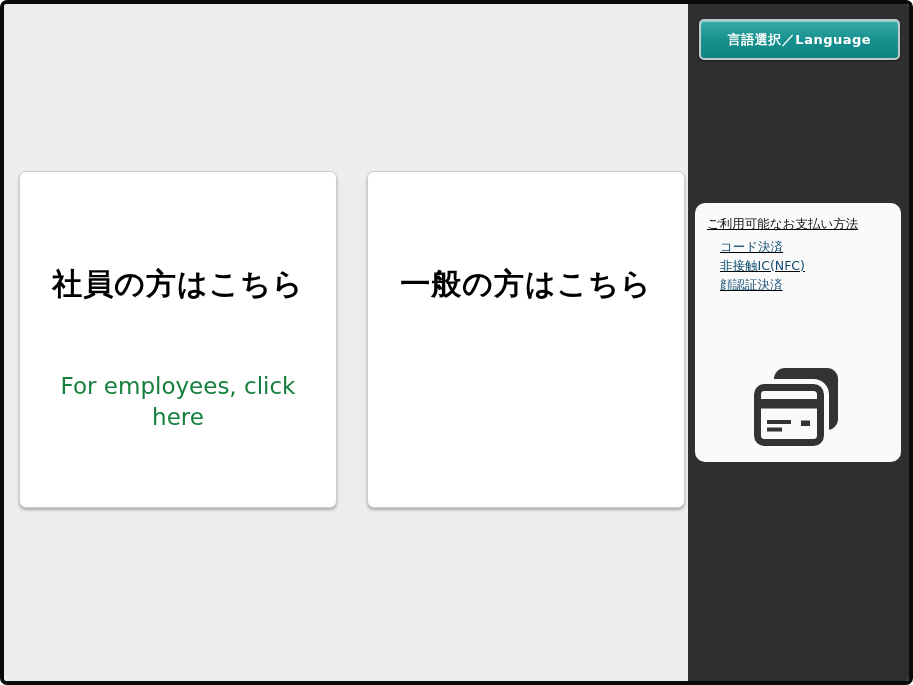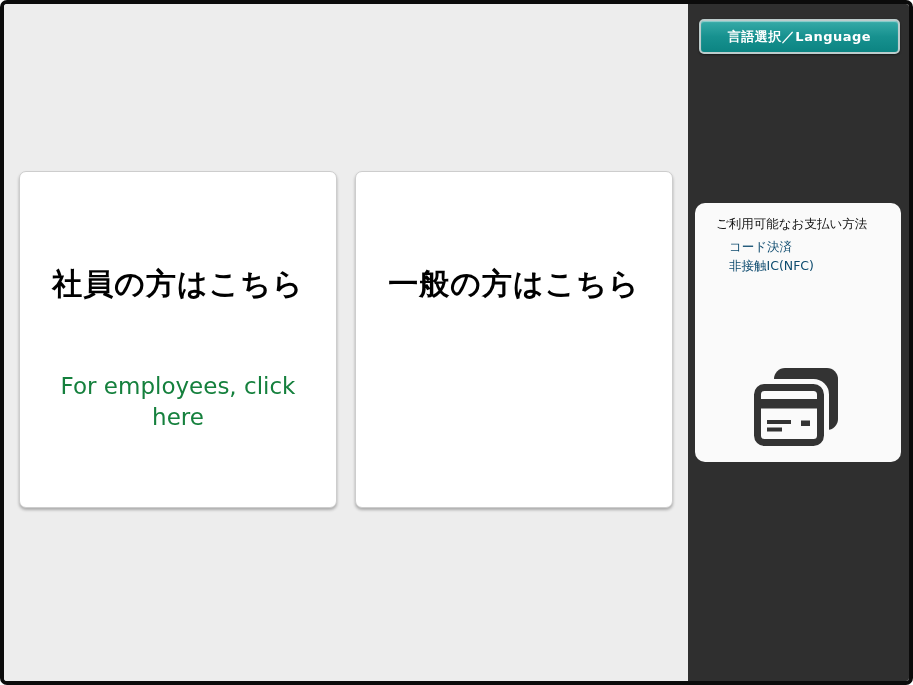--- a/index.html
+++ b/index.html
@@ -32,21 +32,21 @@
     border: 1px solid #cdcdcd;
     border-radius: 7px;
     box-shadow: 0 2px 3px rgba(0,0,0,0.28);
     display: flex;
     flex-direction: column;
     align-items: center;
     padding: 92px 18px 0 18px;
     cursor: pointer;
   }
   .choice-card.left  { left: 15px; }
-  .choice-card.right { left: 351px; }
+  .choice-card.right { left: 363px; }
   .choice-title {
     font-size: 30px;
     font-weight: bold;
     color: #000000;
     letter-spacing: 1px;
     white-space: nowrap;
     text-align: center;
   }
   .choice-subtitle {
     margin-top: 66px;
@@ -59,21 +59,21 @@
   
   .sidebar {
     position: relative;
     flex: 1 1 auto;
     background: #2f2f2f;
     height: 100%;
   }
   .lang-button {
     position: absolute;
     top: 15px; left: 11px;
-    width: 201px; height: 35px;
+    width: 201px; height: 41px;
     border: 2px solid #bccccc;
     border-radius: 5px;
     background: linear-gradient(180deg, #37aba8 0%, #17918f 50%, #0c8482 100%);
     box-shadow: inset 0 1px 1px rgba(255,255,255,0.45), 0 1px 2px rgba(0,0,0,0.5);
     color: #ffffff;
     font-size: 13px;
     font-weight: bold;
     letter-spacing: 0.5px;
     text-align: center;
     font-family: inherit;
@@ -81,21 +81,22 @@
     display: flex;
     align-items: center;
     justify-content: center;
   }
   .payment-panel {
     position: absolute;
     top: 199px; left: 7px;
     width: 206px; height: 259px;
     background: #fafafa;
     border-radius: 10px;
-    padding: 13px 10px 0 21px;
+    padding: 13px 10px 0 12px;
+    text-decoration: underline;
   }
   .payment-header {
     font-size: 12.5px;
     color: #111111;
     white-space: nowrap;
   }
   .payment-methods {
     list-style: none;
     margin-top: 4px;
     padding-left: 13px;
@@ -134,20 +135,21 @@
 
   <div class="sidebar">
 
     <button class="lang-button">言語選択／Language</button>
 
     <div class="payment-panel">
       <div class="payment-header">ご利用可能なお支払い方法</div>
       <ul class="payment-methods">
         <li>コード決済</li>
         <li>非接触IC(NFC)</li>
+        <li>顔認証決済</li>
       </ul>
 
       <div class="card-icon-wrap">
         <svg width="88" height="78" viewBox="0 0 88 78" xmlns="http://www.w3.org/2000/svg" aria-hidden="true">
 
           <rect x="20" y="0" width="64" height="62" rx="11" fill="#333333"></rect>
 
           <rect x="3.5" y="19.5" width="63" height="55" rx="7" fill="#fafafa" stroke="#fafafa" stroke-width="17"></rect>
 
           <rect x="3.5" y="19.5" width="63" height="55" rx="7" fill="#fafafa" stroke="#333333" stroke-width="7"></rect>

